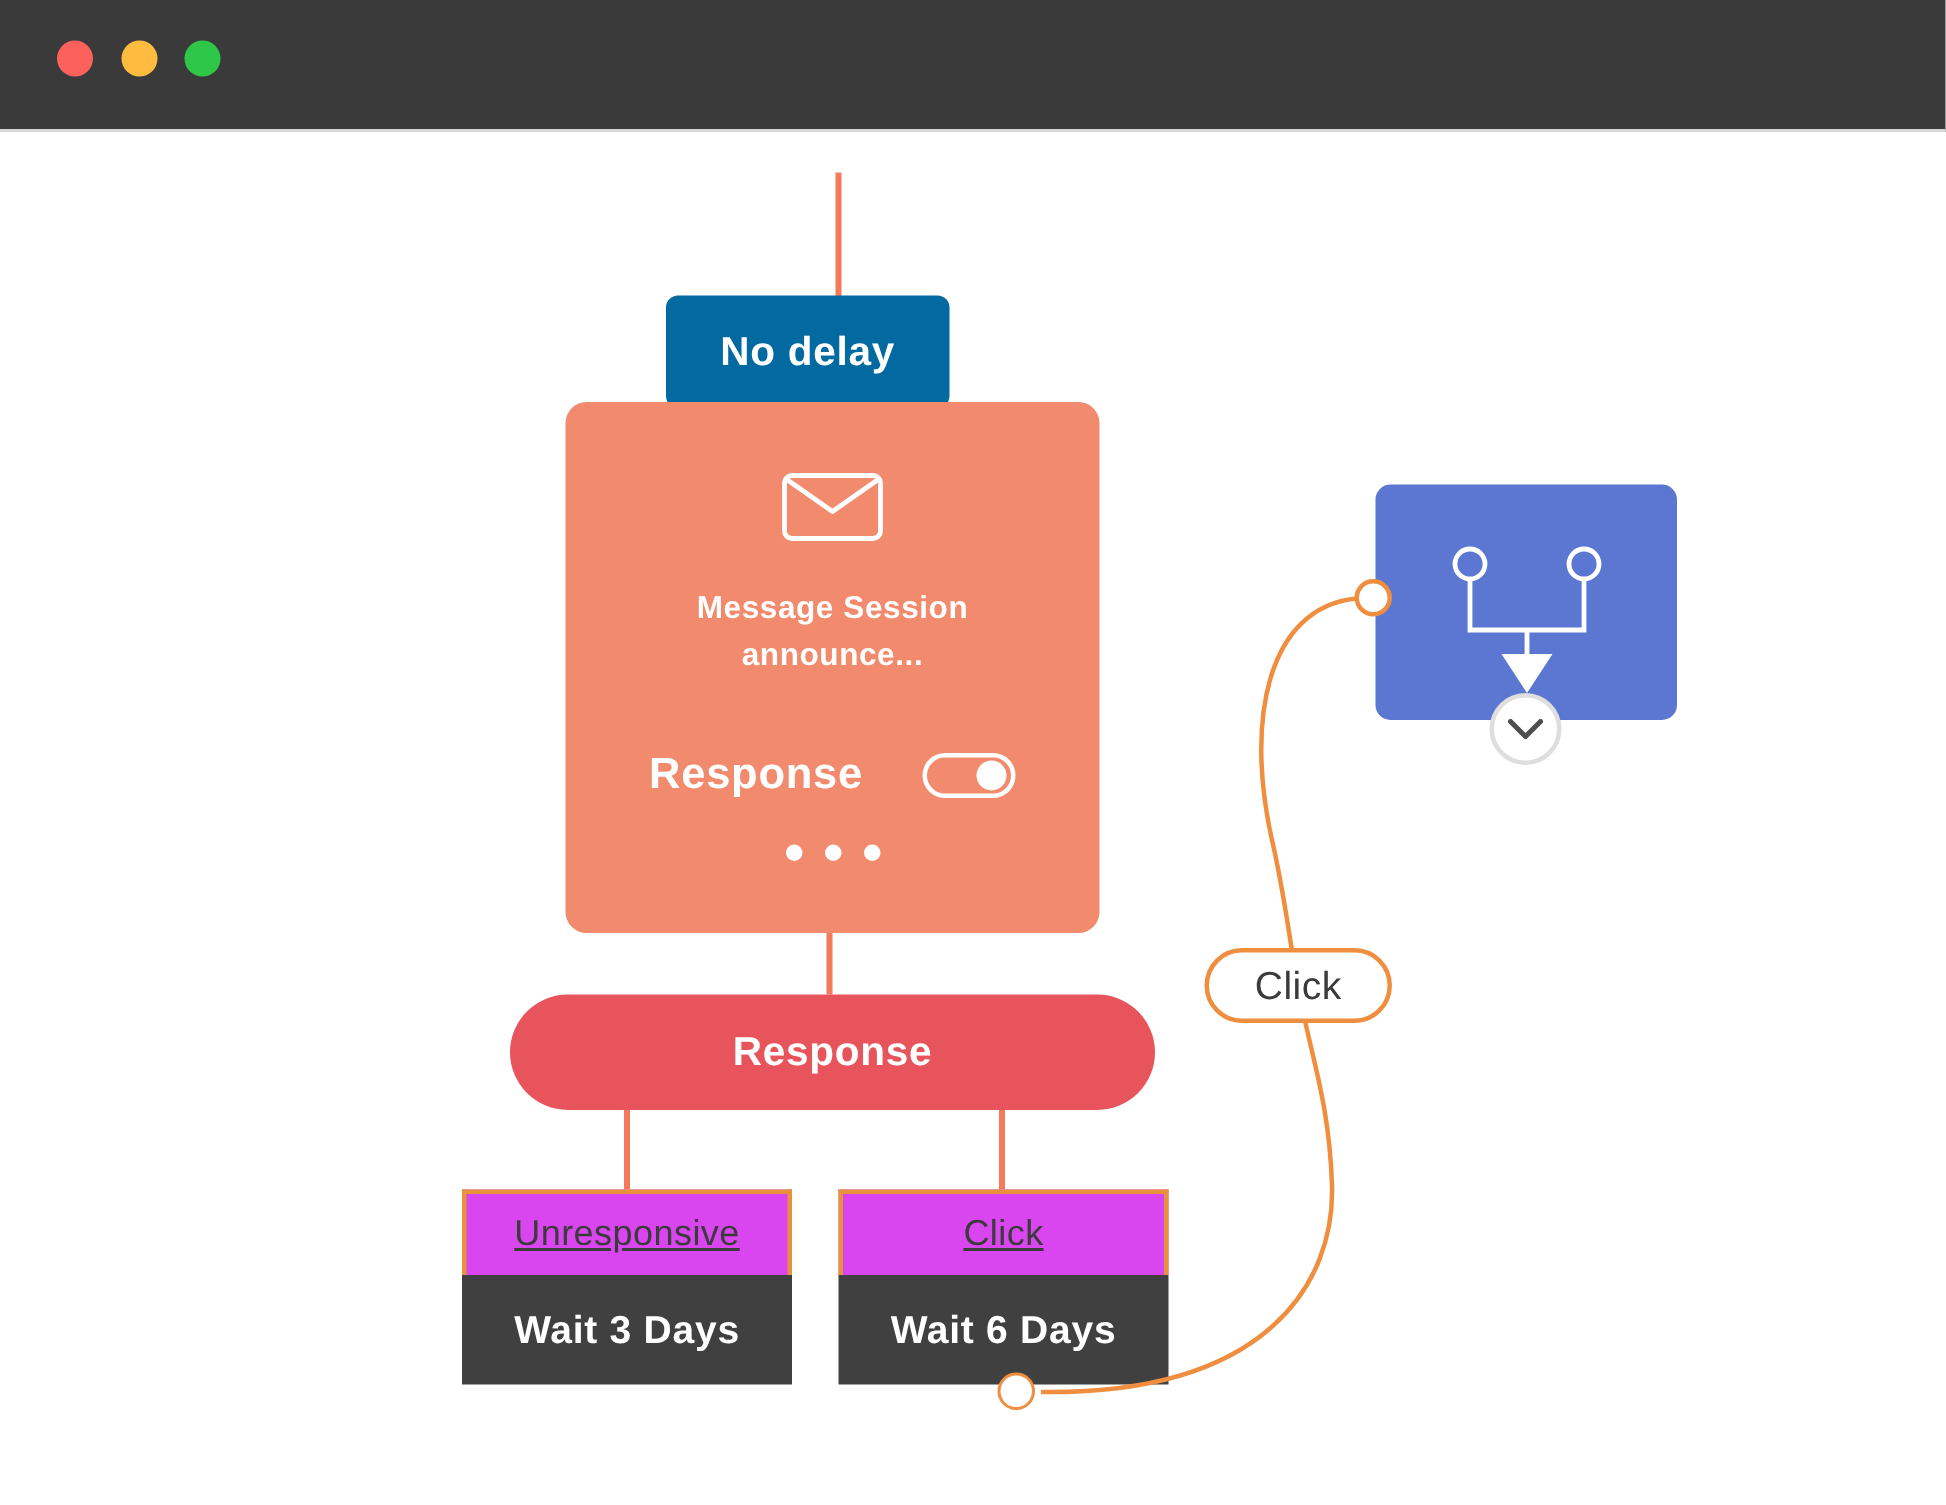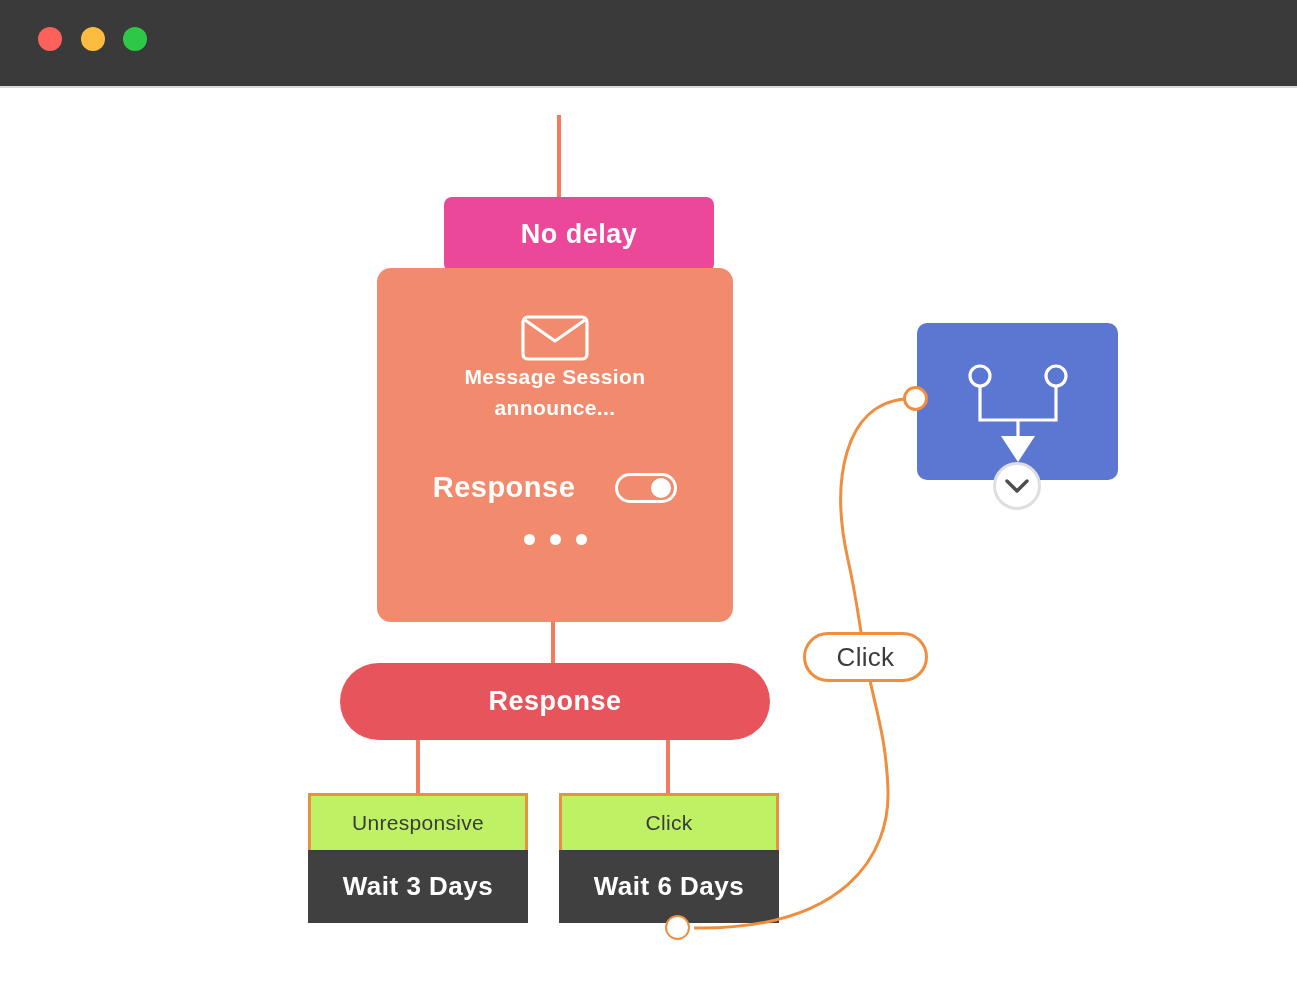--- a/index.html
+++ b/index.html
@@ -25,38 +25,38 @@
 
   
   .canvas { position: absolute; left: 0; top: 90px; width: 1297px; height: 913px; background: #ffffff; }
 
   
   .vline { position: absolute; width: 4px; background: #f5795b; }
 
   
   .delay-chip {
     position: absolute; left: 444px; top: 107px;
-    width: 270px; height: 75px;
-    background: #ec4899; border-radius: 8px;
+    width: 189px; height: 75px;
+    background: #0369a1; border-radius: 8px;
     display: flex; align-items: center; justify-content: center;
     color: #ffffff; font-size: 27px; font-weight: 600; letter-spacing: 0.5px;
     z-index: 1;
   }
 
   
   .msg-card {
     position: absolute; left: 377px; top: 178px;
     width: 356px; height: 354px;
     background: #f28b6d; border-radius: 14px;
     z-index: 2;
     display: flex; flex-direction: column; align-items: center;
   }
   .envelope { margin-top: 47px; }
   .msg-title {
-    margin-top: 0;
+    margin-top: 29px;
     color: #ffffff; font-size: 21px; font-weight: 600;
     text-align: center; line-height: 31px; letter-spacing: 0.4px;
     white-space: pre-line;
   }
   .response-row {
     margin-top: 48px;
     display: flex; align-items: center; gap: 40px;
   }
   .response-label { color: #ffffff; font-size: 29px; font-weight: 600; letter-spacing: 0.5px; }
   .toggle {
@@ -78,24 +78,24 @@
     width: 430px; height: 77px;
     background: #e8545c; border-radius: 39px;
     display: flex; align-items: center; justify-content: center;
     color: #ffffff; font-size: 27px; font-weight: 600; letter-spacing: 0.5px;
     z-index: 2;
   }
 
   
   .branch-box { position: absolute; width: 220px; z-index: 2; }
   .branch-box .label {
-    height: 57px; background: #bef264;
+    height: 57px; background: #d946ef;
     border: 3px solid #e8923e; border-bottom: none;
     display: flex; align-items: center; justify-content: center;
-    color: #3b3b3b; font-size: 21px; letter-spacing: 0.3px;
+    color: #3b3b3b; font-size: 24px; letter-spacing: 0.3px; text-decoration: underline;
   }
   .branch-box .wait {
     height: 73px; background: #404040;
     display: flex; align-items: center; justify-content: center;
     color: #ffffff; font-size: 26px; font-weight: 700; letter-spacing: 0.5px;
   }
 
   
   .port {
     position: absolute; width: 25px; height: 25px; border-radius: 50%;

